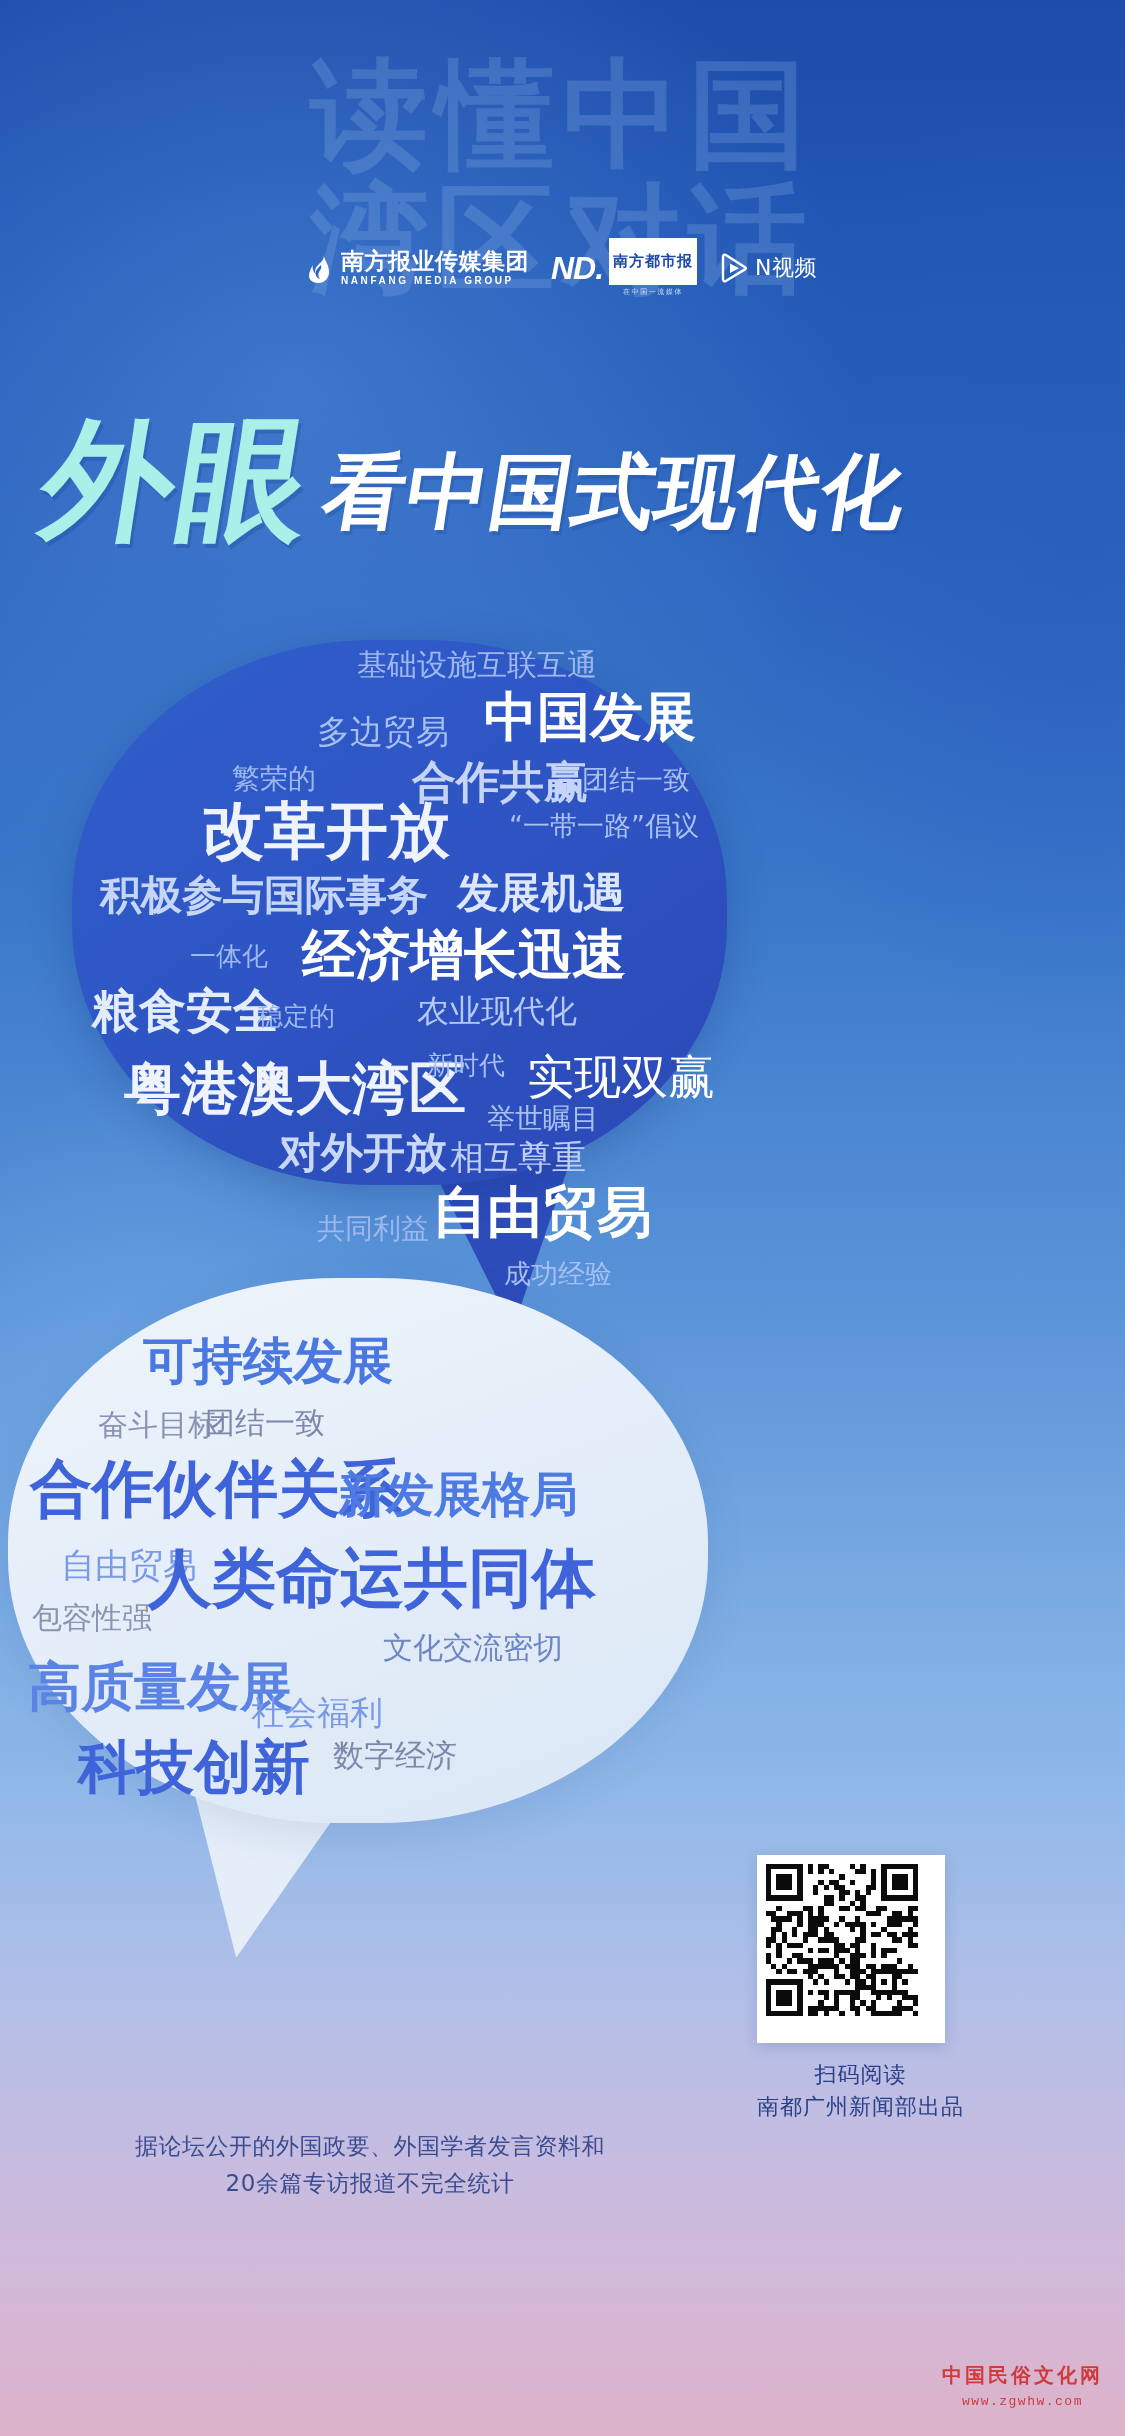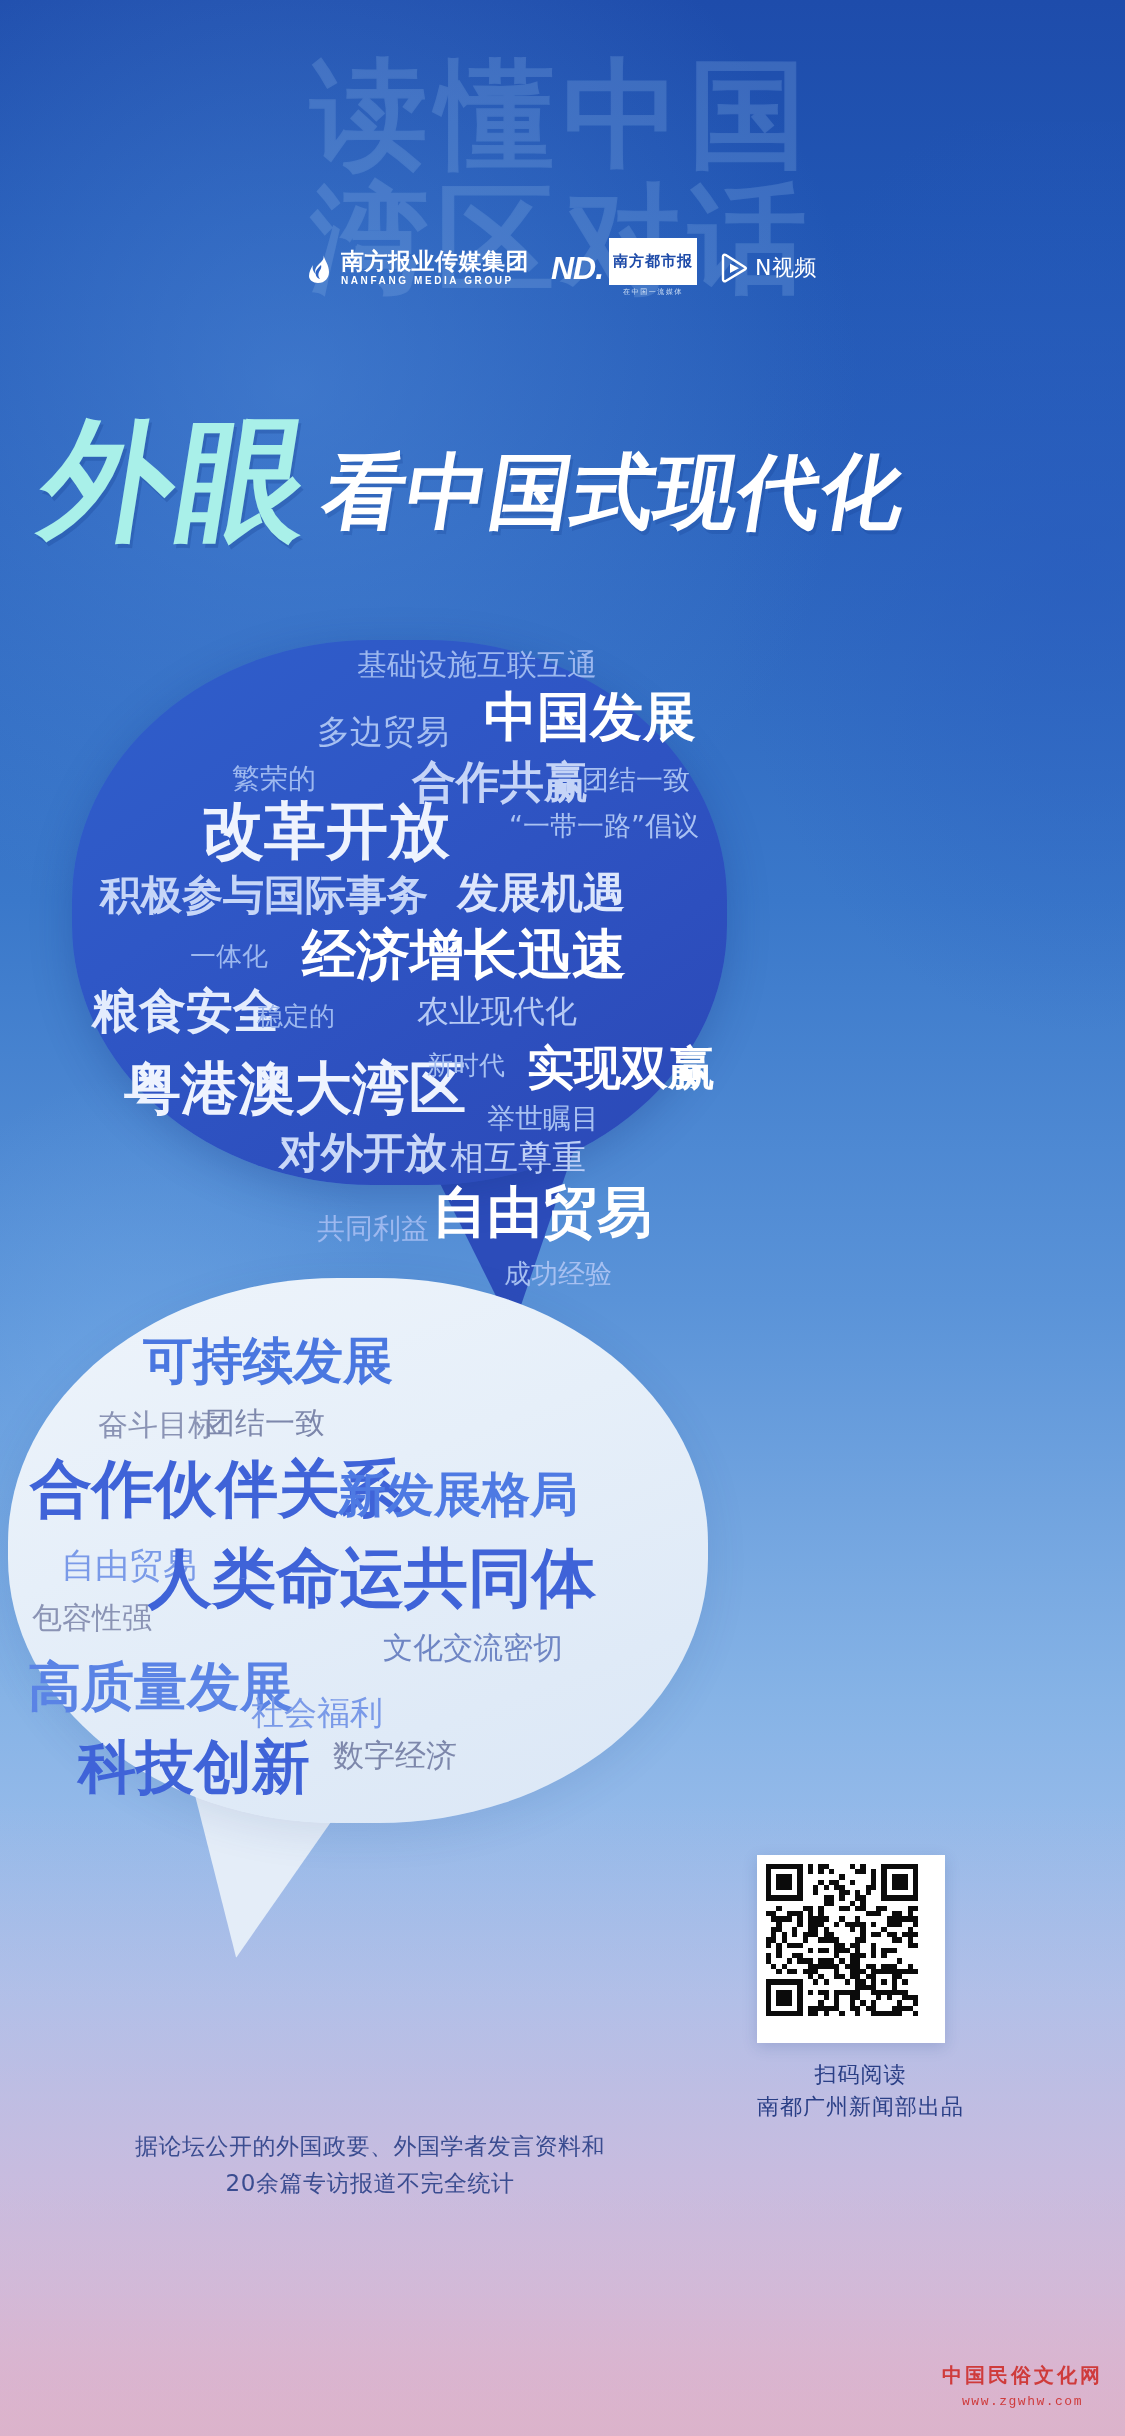--- a/index.html
+++ b/index.html
@@ -260,21 +260,21 @@
         <span class="w light" style="left: 437px; top: 172px; font-size: 27px; color: rgb(170, 194, 242); font-weight: 500;">“一带一路”倡议</span>
         <span class="w" style="left: 28px; top: 235px; font-size: 41px; color: rgb(198, 214, 248); font-weight: 700;">积极参与国际事务</span>
         <span class="w" style="left: 385px; top: 232px; font-size: 42px; color: rgb(220, 230, 252); font-weight: 700;">发展机遇</span>
         <span class="w light" style="left: 118px; top: 303px; font-size: 26px; color: rgb(157, 184, 239); font-weight: 500;">一体化</span>
         <span class="w" style="left: 230px; top: 288px; font-size: 54px; color: rgb(255, 255, 255); font-weight: 700;">经济增长迅速</span>
         <span class="w" style="left: 20px; top: 347px; font-size: 47px; color: rgb(227, 236, 253); font-weight: 700;">粮食安全</span>
         <span class="w light" style="left: 185px; top: 363px; font-size: 26px; color: rgb(157, 184, 239); font-weight: 500;">稳定的</span>
         <span class="w light" style="left: 345px; top: 355px; font-size: 32px; color: rgb(181, 201, 244); font-weight: 500;">农业现代化</span>
         <span class="w" style="left: 52px; top: 420px; font-size: 57px; color: rgb(238, 243, 254); font-weight: 700;">粤港澳大湾区</span>
         <span class="w light" style="left: 355px; top: 412px; font-size: 26px; color: rgb(167, 192, 241); font-weight: 500;">新时代</span>
-        <span class="w" style="left: 455px; top: 404px; font-size: 47px; color: rgb(255, 255, 255); font-weight: 700;">实现双赢</span>
+        <span class="w" style="left: 455px; top: 413px; font-size: 47px; color: rgb(255, 255, 255); font-weight: 400;">实现双赢</span>
         <span class="w light" style="left: 415px; top: 465px; font-size: 28px; color: rgb(167, 192, 241); font-weight: 500;">举世瞩目</span>
         <span class="w" style="left: 207px; top: 492px; font-size: 42px; color: rgb(201, 216, 248); font-weight: 700;">对外开放</span>
         <span class="w light" style="left: 378px; top: 500px; font-size: 34px; color: rgb(189, 207, 246); font-weight: 500;">相互尊重</span>
         <span class="w" style="left: 360px; top: 545px; font-size: 55px; color: rgb(255, 255, 255); font-weight: 700;">自由贸易</span>
         <span class="w light" style="left: 245px; top: 575px; font-size: 28px; color: rgb(157, 184, 239); font-weight: 500;">共同利益</span>
         <span class="w light" style="left: 432px; top: 620px; font-size: 27px; color: rgb(167, 192, 241); font-weight: 500;">成功经验</span>
       </div>
   </div>
 
   <div class="tail-white"></div>

